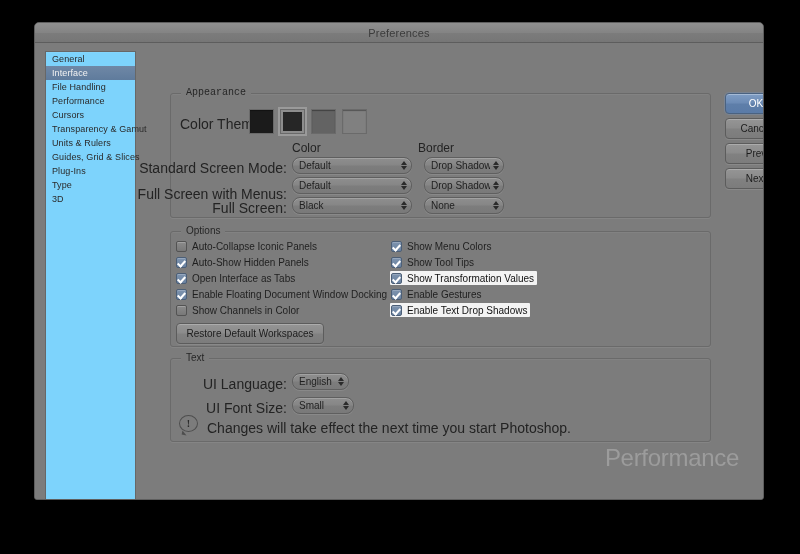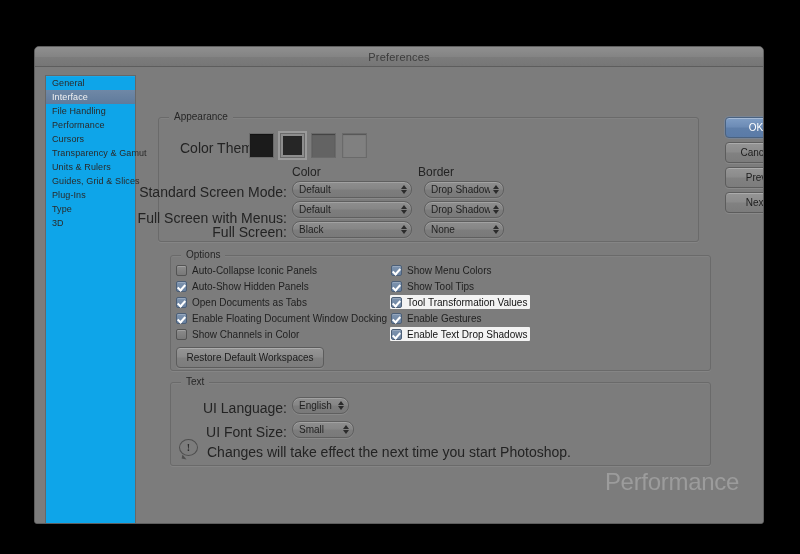--- a/index.html
+++ b/index.html
@@ -11,37 +11,36 @@
   .screen{position:relative;width:800px;height:554px;background:#000;}
 
   
   .dialog{
     position:absolute;left:34px;top:22px;width:728px;height:476px;
     background:#7b7b7b;
     border:1px solid #5e5e5e;
     border-radius:5px 5px 3px 3px;
     box-shadow:0 6px 22px rgba(0,0,0,.75);
     overflow:hidden;
-    margin-top:24px;
   }
   .titlebar{
     height:19px;width:100%;
     background:linear-gradient(to bottom,#8f8f8f 0%,#848484 50%,#7c7c7c 51%,#767676 100%);
     border-bottom:1px solid #5d5d5d;
     display:flex;align-items:center;justify-content:center;
   }
   .titlebar .title{
     font-size:11px;color:#3b3b3b;letter-spacing:.2px;
   }
   .body{position:relative;width:100%;height:456px;background:#7c7c7c;}
 
   
   .sidebar{
     position:absolute;left:10px;top:8px;width:89px;height:460px;
-    background:#0ea5e9;
+    background:#7dd3fc;
     border:1px solid #676767;
     box-shadow:inset 0 1px 0 rgba(255,255,255,.05);
   }
   .side-item{
     height:14px;line-height:14px;padding-left:6px;
     font-size:9px;color:#2a2a2a;white-space:nowrap;
     letter-spacing:.1px;
   }
   .side-item.selected{
     background:linear-gradient(to bottom,#6f88a6,#5f7b9c);
@@ -55,21 +54,21 @@
     border-top-color:#6a6a6a;
     border-radius:3px;
     box-shadow:0 1px 0 rgba(255,255,255,.07), inset 0 1px 0 rgba(255,255,255,.05);
   }
   .group > .legend{
     position:absolute;top:-7px;left:10px;
     background:#7c7c7c;padding:0 5px;
     font-size:10px;color:#262626;
   }
 
-  #grp-appearance{left:123px;top:50px;width:539px;height:123px;}
+  #grp-appearance{left:135px;top:50px;width:539px;height:123px;font-family:Liberation Mono, monospace;}
   #grp-options{left:135px;top:188px;width:539px;height:114px;}
   #grp-text{left:135px;top:315px;width:539px;height:82px;}
 
   
   .lbl{position:absolute;font-size:14px;color:#232323;white-space:nowrap;}
   .lbl.r{text-align:right;}
   .hdr{position:absolute;font-size:12px;color:#232323;white-space:nowrap;text-align:left;}
 
   
   .swatches{position:absolute;left:214px;top:66px;display:flex;gap:6px;}
@@ -247,42 +246,42 @@
       <div class="cbrow" style="left:141px;top:196px;justify-content:flex-end;">
         <span class="cb"></span>
         <span class="cblabel">Auto-Collapse Iconic Panels</span>
       </div>
       <div class="cbrow" style="left:141px;top:212px;">
         <span class="cb on"></span>
         <span class="cblabel">Auto-Show Hidden Panels</span>
       </div>
       <div class="cbrow" style="left:141px;top:228px;">
         <span class="cb on"></span>
-        <span class="cblabel">Open Documents as Tabs</span>
+        <span class="cblabel">Open Interface as Tabs</span>
       </div>
       <div class="cbrow" style="left:141px;top:244px;">
         <span class="cb on"></span>
         <span class="cblabel">Enable Floating Document Window Docking</span>
       </div>
       <div class="cbrow" style="left:141px;top:260px;">
         <span class="cb"></span>
         <span class="cblabel">Show Channels in Color</span>
       </div>
 
       <div class="cbrow" style="left:356px;top:196px;">
         <span class="cb on"></span>
         <span class="cblabel">Show Menu Colors</span>
       </div>
       <div class="cbrow" style="left:356px;top:212px;">
         <span class="cb on"></span>
         <span class="cblabel">Show Tool Tips</span>
       </div>
       <div class="cbrow hl" style="left:356px;top:228px;">
         <span class="cb on"></span>
-        <span class="cblabel">Tool Transformation Values</span>
+        <span class="cblabel">Show Transformation Values</span>
       </div>
       <div class="cbrow" style="left:356px;top:244px;">
         <span class="cb on"></span>
         <span class="cblabel">Enable Gestures</span>
       </div>
       <div class="cbrow hl" style="left:356px;top:260px;">
         <span class="cb on"></span>
         <span class="cblabel">Enable Text Drop Shadows</span>
       </div>
 

